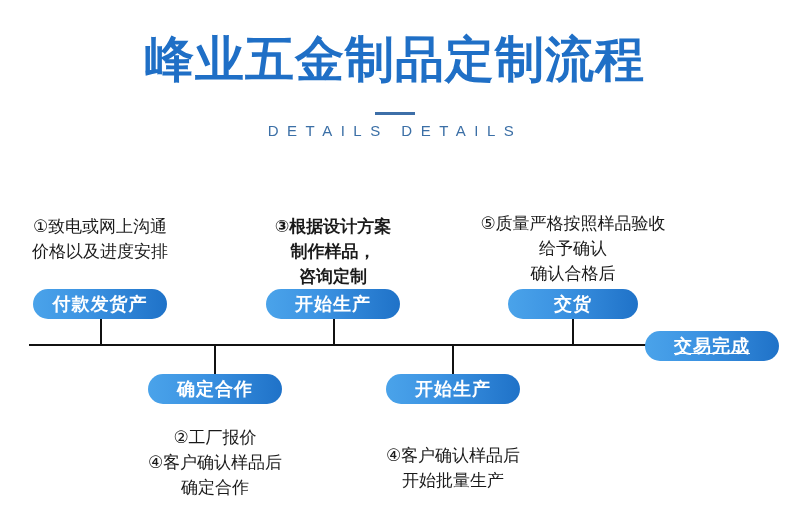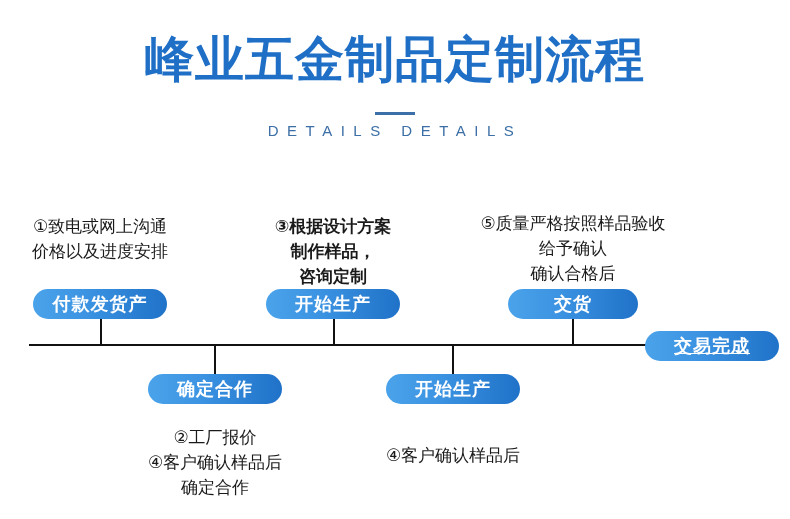--- a/index.html
+++ b/index.html
@@ -108,20 +108,21 @@
   <div class="desc" style="left:243px;top:203px;width:180px;font-weight:bold;">
     <div>③根据设计方案</div>
     <div>制作样品，</div>
     <div>咨询定制</div>
   </div>
   <div class="pill" style="left:266px;top:289px;width:134px;">开始生产</div>
 
   <div class="pill" style="left:386px;top:374px;width:134px;">开始生产</div>
   <div class="desc" style="left:353px;top:432px;width:200px;">
     <div>④客户确认样品后</div>
+    <div>开始批量生产</div>
   </div>
 
   <div class="desc" style="left:463px;top:200px;width:220px;">
     <div>⑤质量严格按照样品验收</div>
     <div>给予确认</div>
     <div>确认合格后</div>
   </div>
   <div class="pill" style="left:508px;top:289px;width:130px;">交货</div>
 
   <div class="pill" style="left:645px;top:331px;width:134px;text-decoration:underline;">交易完成</div>

